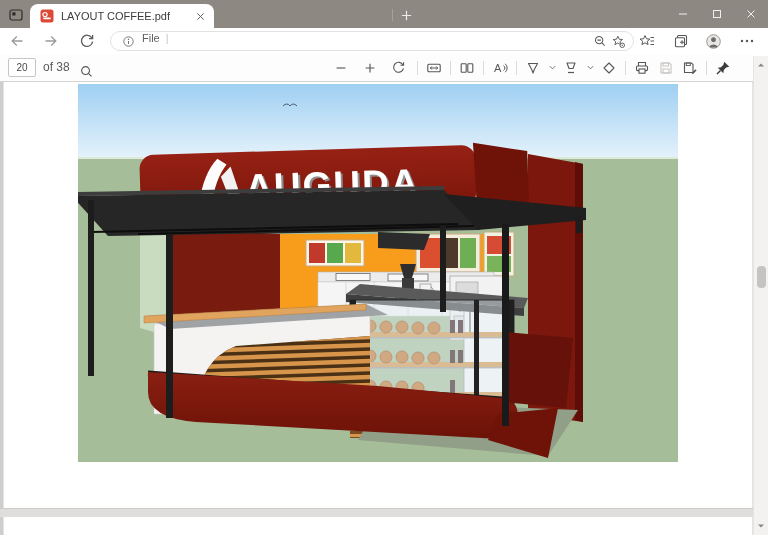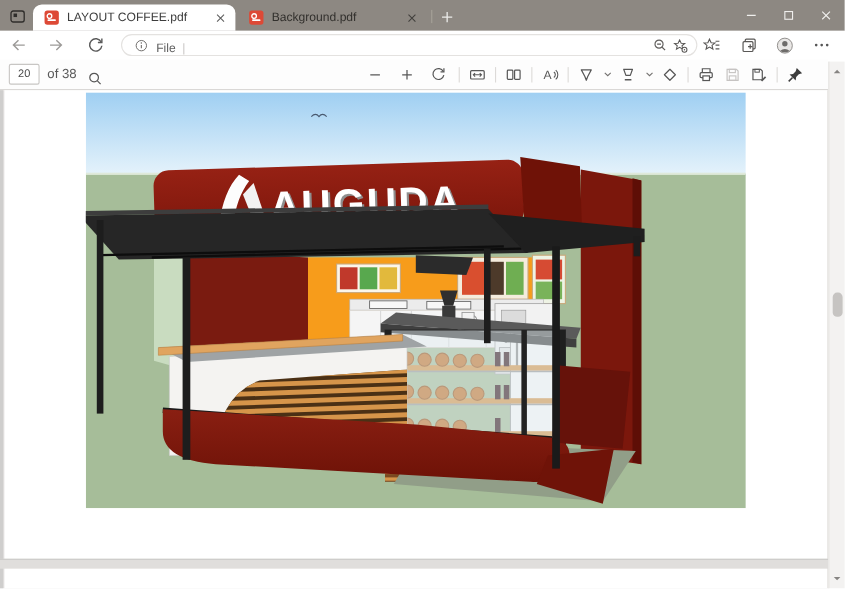--- a/index.html
+++ b/index.html
@@ -15,21 +15,21 @@
   .favicon{width:14px;height:14px;flex:0 0 14px;}
   .tab-close{width:16px;height:16px;display:flex;align-items:center;justify-content:center;cursor:pointer;}
   .tab-divider{left:392px;top:9px;width:1px;height:12px;background:#a6a19a;}
   .newtab{left:398px;top:7px;width:16px;height:16px;display:flex;align-items:center;justify-content:center;cursor:pointer;}
   .win-controls{right:0;top:0;height:28px;display:flex;}
   .win-btn{width:34px;height:28px;display:flex;align-items:center;justify-content:center;cursor:pointer;}
   
   .navbar{left:0;top:28px;width:768px;height:26px;background:#ffffff;}
   .nav-btn{top:4px;width:18px;height:18px;display:flex;align-items:center;justify-content:center;cursor:pointer;}
   .url-field{left:110px;top:3px;width:524px;height:20px;border:1px solid #e4e2e0;border-radius:11px;
-    display:flex;align-items:flex-end;box-sizing:border-box;background:#fff;}
+    display:flex;align-items:flex-start;box-sizing:border-box;background:#fff;}
   .url-field .txt{font-size:11px;color:#5f5f5f;margin-left:5px;}
   .url-field .div{color:#c9c7c5;margin:0 6px;font-size:11px;}
   .url-field .url{font-size:11px;color:#3a3a3a;white-space:nowrap;}
   .url-field .spacer{flex:1;}
   .field-icon{width:18px;height:18px;display:flex;align-items:center;justify-content:center;}
   
   .pdf-toolbar{left:0;top:54px;width:753px;height:27px;background:#fdfdfd;border-bottom:1px solid #d6d4d2;}
   .page-box{left:8px;top:4px;width:26px;height:17px;border:1px solid #c8c6c4;border-radius:2px;
     font-size:10px;color:#4a4a4a;display:flex;align-items:center;justify-content:center;background:#fff;}
   .page-count{left:43px;top:0;height:27px;line-height:27px;font-size:12px;color:#5a5a5a;}
@@ -69,33 +69,20 @@
       <rect x="3.2" y="8.6" width="7.6" height="1.6" rx="0.8" fill="#fff"></rect>
     </svg>
     <span class="title">LAYOUT COFFEE.pdf</span>
     <span class="tab-close">
       <svg width="9" height="9" viewBox="0 0 10 10">
           <path d="M1.5,1.5 L8.5,8.5 M8.5,1.5 L1.5,8.5" stroke="#5f5f5f" stroke-width="1.1"></path>
         </svg>
     </span>
   </div>
 
-  <div class="abs tab inactive">
-    <svg class="favicon" viewBox="0 0 14 14">
-      <rect x="0.5" y="0.5" width="13" height="13" rx="2.5" fill="#dd4936"></rect>
-      <circle cx="5" cy="5.6" r="2.1" fill="none" stroke="#fff" stroke-width="1.2"></circle>
-      <rect x="3.2" y="8.6" width="7.6" height="1.6" rx="0.8" fill="#fff"></rect>
-    </svg>
-    <span class="title">Background.pdf</span>
-    <span class="tab-close">
-      <svg width="9" height="9" viewBox="0 0 10 10">
-          <path d="M1.5,1.5 L8.5,8.5 M8.5,1.5 L1.5,8.5" stroke="#42403d" stroke-width="1.1"></path>
-        </svg>
-    </span>
-  </div>
 
   <div class="abs tab-divider"></div>
   <div class="abs newtab">
     <svg width="13" height="13" viewBox="0 0 14 14">
       <path d="M7,2 V12 M2,7 H12" stroke="#ecebe9" stroke-width="1.3"></path>
     </svg>
   </div>
 
   <div class="abs win-controls">
     <div class="win-btn">

